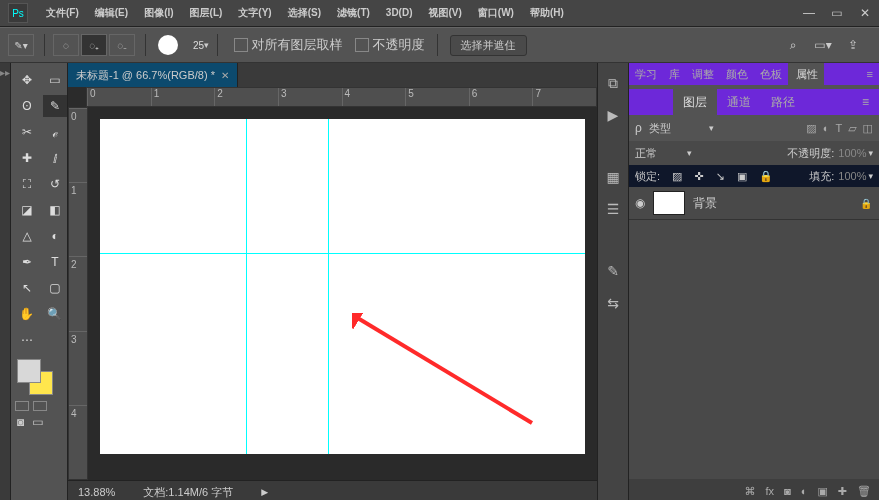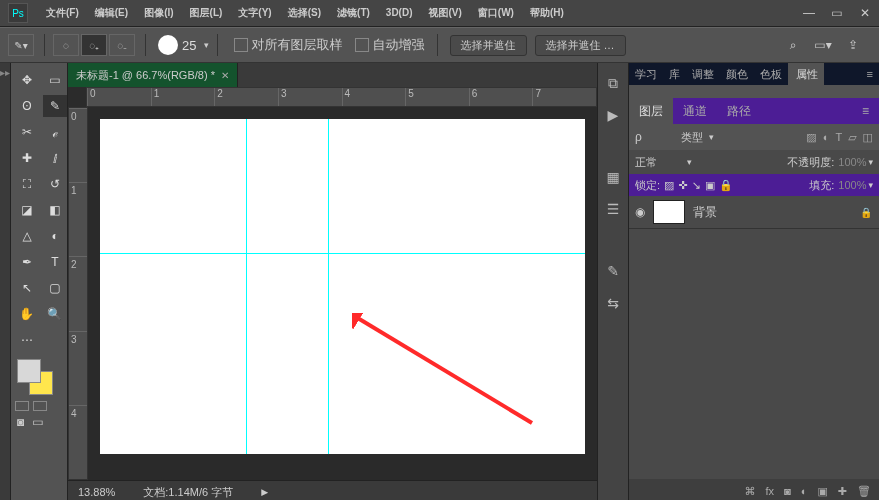--- a/index.html
+++ b/index.html
@@ -5,71 +5,71 @@
   html,body{margin:0;padding:0;width:879px;height:500px;overflow:hidden;background:#2e2e2e;font-family:"Microsoft YaHei",Arial,sans-serif;font-size:12px;color:#ccc;}
   .menubar{height:26px;background:#454545;display:flex;align-items:center;padding-left:8px;border-bottom:1px solid #222;}
   .app-logo{width:18px;height:18px;background:#3a3a3a;border:1px solid #555;margin-right:10px;color:#0ff;font-size:10px;display:flex;align-items:center;justify-content:center;}
   .menu-item{padding:18px 8px;font-size:10px;line-height:26px;cursor:default;font-weight:bold;}
   .winctrl{margin-left:auto;display:flex;height:26px;}
   .winctrl div{width:28px;display:flex;align-items:center;justify-content:center;font-size:12px;}
   .optbar{height:34px;background:#535353;display:flex;align-items:center;padding:0 8px;border-top:1px solid #666;border-bottom:1px solid #333;}
   .opt-tool{width:24px;height:20px;border:1px solid #666;margin-right:2px;display:flex;align-items:center;justify-content:center;font-size:10px;}
   .sep{width:1px;height:22px;background:#333;margin:0 8px;}
   .brush-dot{width:20px;height:20px;border-radius:50%;background:#fff;margin:0 4px;}
-  .brush-num{width:22px;font-size:13px;color:#ddd;}
+  .brush-num{width:22px;font-size:10px;color:#ddd;text-align:right;}
   .chk{width:12px;height:12px;border:1px solid #888;margin:0 4px 0 8px;}
   .opt-label{font-size:13px;margin-right:4px;}
   .pill{border:1px solid #333;border-radius:3px;padding:2px 10px;margin:0 4px;background:#4a4a4a;font-size:11px;}
   .opt-right{margin-left:auto;display:flex;gap:10px;padding-right:8px;}
   .ricon{width:20px;height:20px;display:flex;align-items:center;justify-content:center;}
   .main{display:flex;height:440px;}
   .gutter{width:10px;background:#3a3a3a;border-right:1px solid #222;}
   .gutter .dots{color:#888;font-size:10px;padding-top:4px;text-align:center;}
   .toolcol{width:56px;background:#535353;border-right:1px solid #222;padding-top:6px;}
   .toolgrid{display:grid;grid-template-columns:24px 24px;gap:4px;padding:0 4px;}
   .tcell{height:22px;display:flex;align-items:center;justify-content:center;font-size:12px;color:#ddd;}
   .tcell.active{background:#333;}
   .swatches{position:relative;height:38px;margin:6px 4px;}
   .sw-a{position:absolute;width:22px;height:22px;background:#d8d8d8;border:1px solid #888;left:2px;top:2px;}
   .sw-b{position:absolute;width:22px;height:22px;background:#ffe64d;border:1px solid #888;left:14px;top:14px;}
   .mini{display:flex;gap:4px;padding:0 4px;}
   .mini div{width:12px;height:8px;border:1px solid #888;}
   .extra{display:flex;gap:8px;padding:4px 6px;font-size:12px;}
   .docarea{flex:1;background:#2b2b2b;display:flex;flex-direction:column;}
   .tabrow{height:24px;background:#3a3a3a;display:flex;align-items:flex-end;}
-  .doctab{height:24px;background:#14532d;padding:0 8px;display:flex;align-items:center;border-right:1px solid #222;font-size:11px;text-align:right;}
+  .doctab{height:24px;background:#0c4a6e;padding:0 8px;display:flex;align-items:center;border-right:1px solid #222;font-size:11px;text-align:right;}
   .doctab span.close{margin-left:6px;font-size:10px;color:#aaa;}
   .rulerH{position:relative;height:18px;margin-left:18px;background:#4f4f4f;border:1px solid #333;display:flex;font-size:10px;color:#bbb;}
   .rtick{flex:1;border-left:1px solid #666;padding-left:2px;}
   .editwrap{flex:1;display:flex;}
   .rulerV{width:18px;background:#4f4f4f;border:1px solid #333;display:flex;flex-direction:column;font-size:10px;color:#bbb;}
   .rtickv{flex:1;border-top:1px solid #666;padding-top:2px;padding-left:2px;}
   .stage{flex:1;background:#2a2a2a;position:relative;}
   .canvas{position:absolute;left:12px;top:12px;right:12px;bottom:26px;background:#fff;}
   .gl{position:absolute;background:#0ff;}
   .gl.v{top:0;bottom:0;width:1px;}
   .gl.h{left:0;right:0;height:1px;}
   .status{height:22px;background:#3a3a3a;display:flex;align-items:center;font-size:11px;padding-left:10px;border-top:1px solid #222;}
   .status span{margin-right:28px;}
   .dockcol{width:30px;background:#444;display:flex;flex-direction:column;align-items:center;gap:12px;padding-top:10px;border-left:1px solid #222;}
   .dkicon{height:20px;display:flex;align-items:center;justify-content:center;font-size:14px;color:#bbb;}
   .panels{width:250px;background:#535353;border-left:1px solid #222;display:flex;flex-direction:column;}
-  .ptabs{height:22px;display:flex;background:#0f172a;justify-content:space-between;}
+  .ptabs{height:22px;display:flex;background:#6d28d9;justify-content:space-between;}
   .ptab{padding:0 6px;line-height:22px;font-size:11px;color:#aaa;}
   .ptab.active{background:#535353;color:#ddd;padding-left:8px;}
-  .ptabs2{height:26px;display:flex;background:#4c1d95;margin-top:13px;}
+  .ptabs2{height:26px;display:flex;background:#6d28d9;margin-top:4px;padding-left:44px;}
   .ptab2{padding:0 10px;line-height:26px;font-size:12px;color:#aaa;}
   .ptab2.active{background:#535353;color:#ddd;}
   .filterrow{height:26px;display:flex;align-items:center;padding:0 6px;gap:6px;}
   .filterrow .search{width:8px;}
-  .filterrow .dd{font-size:11px;width:54px;text-align:right;}
+  .filterrow .dd{font-size:11px;width:54px;}
   .ficon{font-size:11px;color:#aaa;}
   .blendrow{height:24px;display:flex;align-items:center;padding:0 6px;font-size:11px;background:#494949;}
   .blendrow .rgt{margin-left:auto;display:flex;align-items:center;}
-  .lockrow{height:22px;display:flex;align-items:center;padding:0 6px;font-size:11px;background:#4c1d95;gap:4px;}
+  .lockrow{height:22px;display:flex;align-items:center;padding:0 6px;font-size:11px;background:#0f172a;gap:12px;}
   .lockrow .rgt{margin-left:auto;display:flex;align-items:center;}
   .layers{flex:1;background:#494949;}
   .layerrow{height:32px;display:flex;align-items:center;padding:0 6px;border-bottom:1px solid #333;}
   .eye{width:18px;font-size:12px;}
   .thumb{width:30px;height:22px;background:#fff;border:1px solid #222;margin-right:8px;}
   .lockicon{margin-left:auto;font-size:10px;color:#aaa;}
   .panel-foot{height:24px;background:#3e3e3e;display:flex;align-items:center;justify-content:flex-end;gap:10px;padding:0 8px;font-size:11px;color:#aaa;}
   .spacer{flex:1}
 </style>
 </head>
@@ -102,24 +102,23 @@
   <div class="opt-tool" style="background:#333">◌₊</div>
   <div class="opt-tool">◌₋</div>
   <div class="sep"></div>
   <div class="brush-dot"></div>
   <div class="brush-num">25</div>
   <span style="font-size:9px">▾</span>
   <div class="sep"></div>
   <div class="chk"></div>
   <span class="opt-label">对所有图层取样</span>
   <div class="chk"></div>
-  <span class="opt-label">自动增强</span>
+  <span class="opt-label">不透明度</span>
   <div class="sep"></div>
   <div class="pill">选择并遮住</div>
-  <div class="pill">选择并遮住 …</div>
   <div class="opt-right">
     <div class="ricon">⌕</div>
     <div class="ricon">▭▾</div>
     <div class="ricon">⇪</div>
   </div>
 </div>
 
 <div class="main">
   <div class="gutter">
       <div class="dots">▸▸</div>

